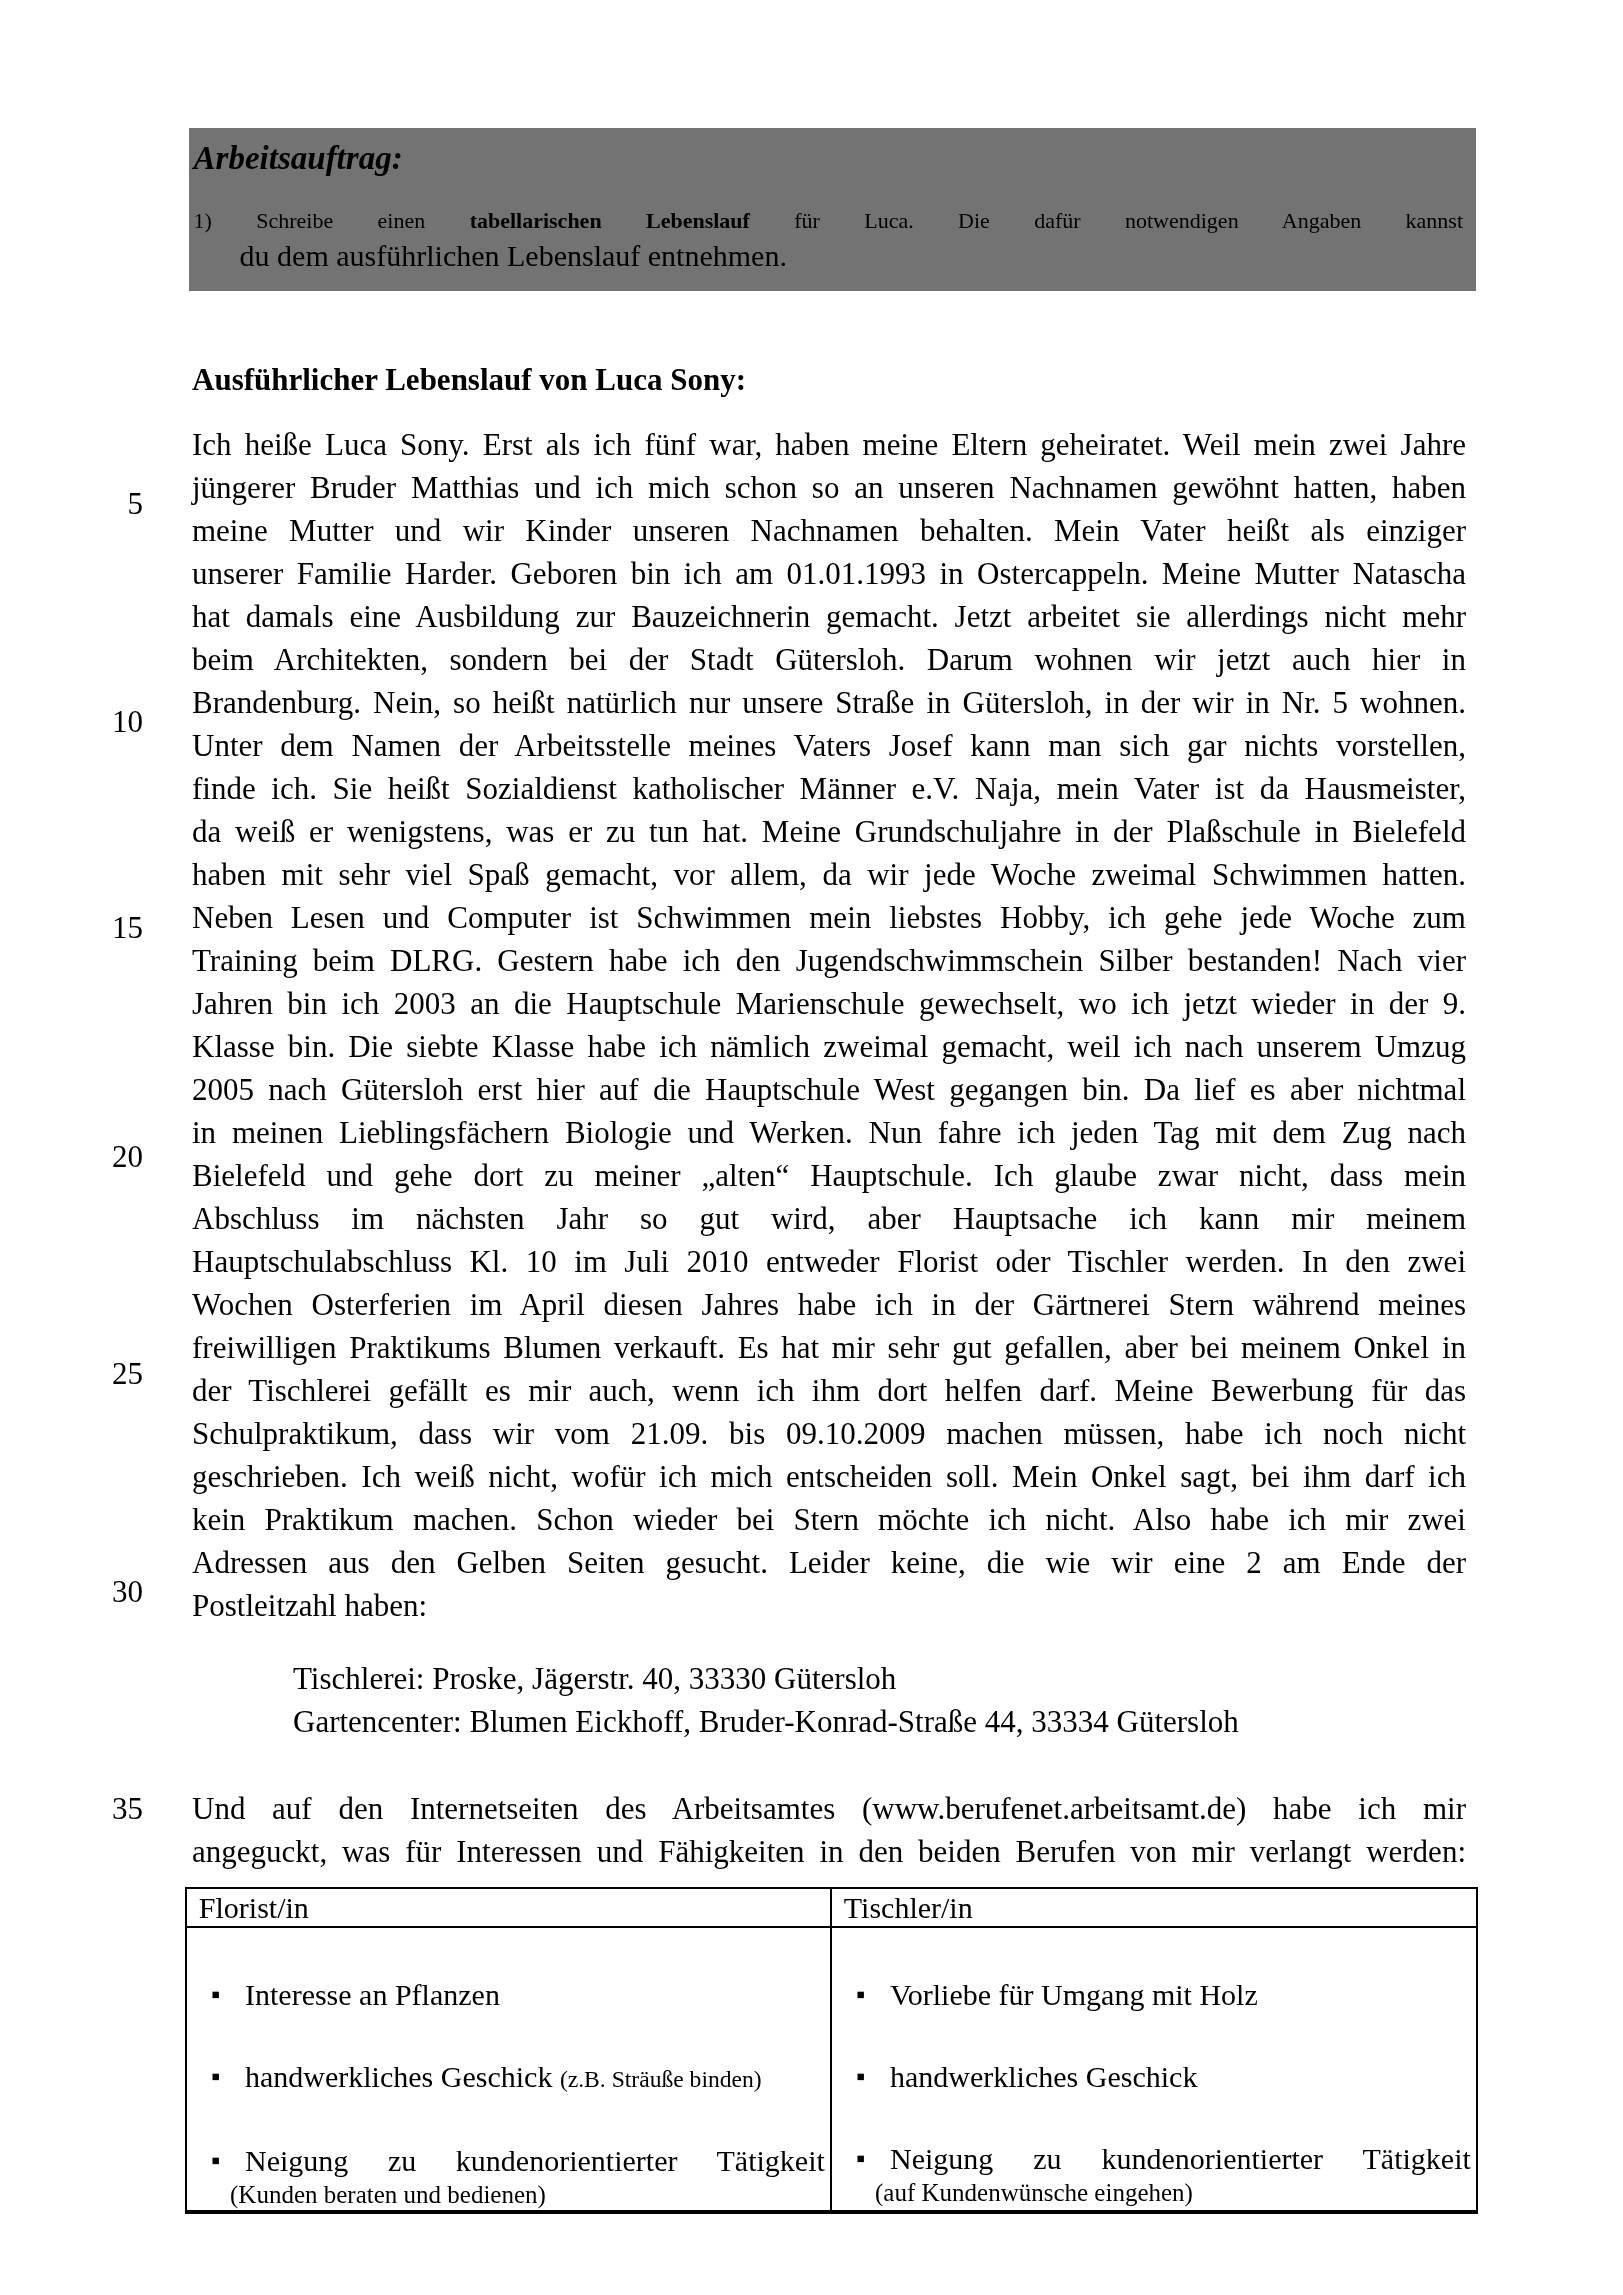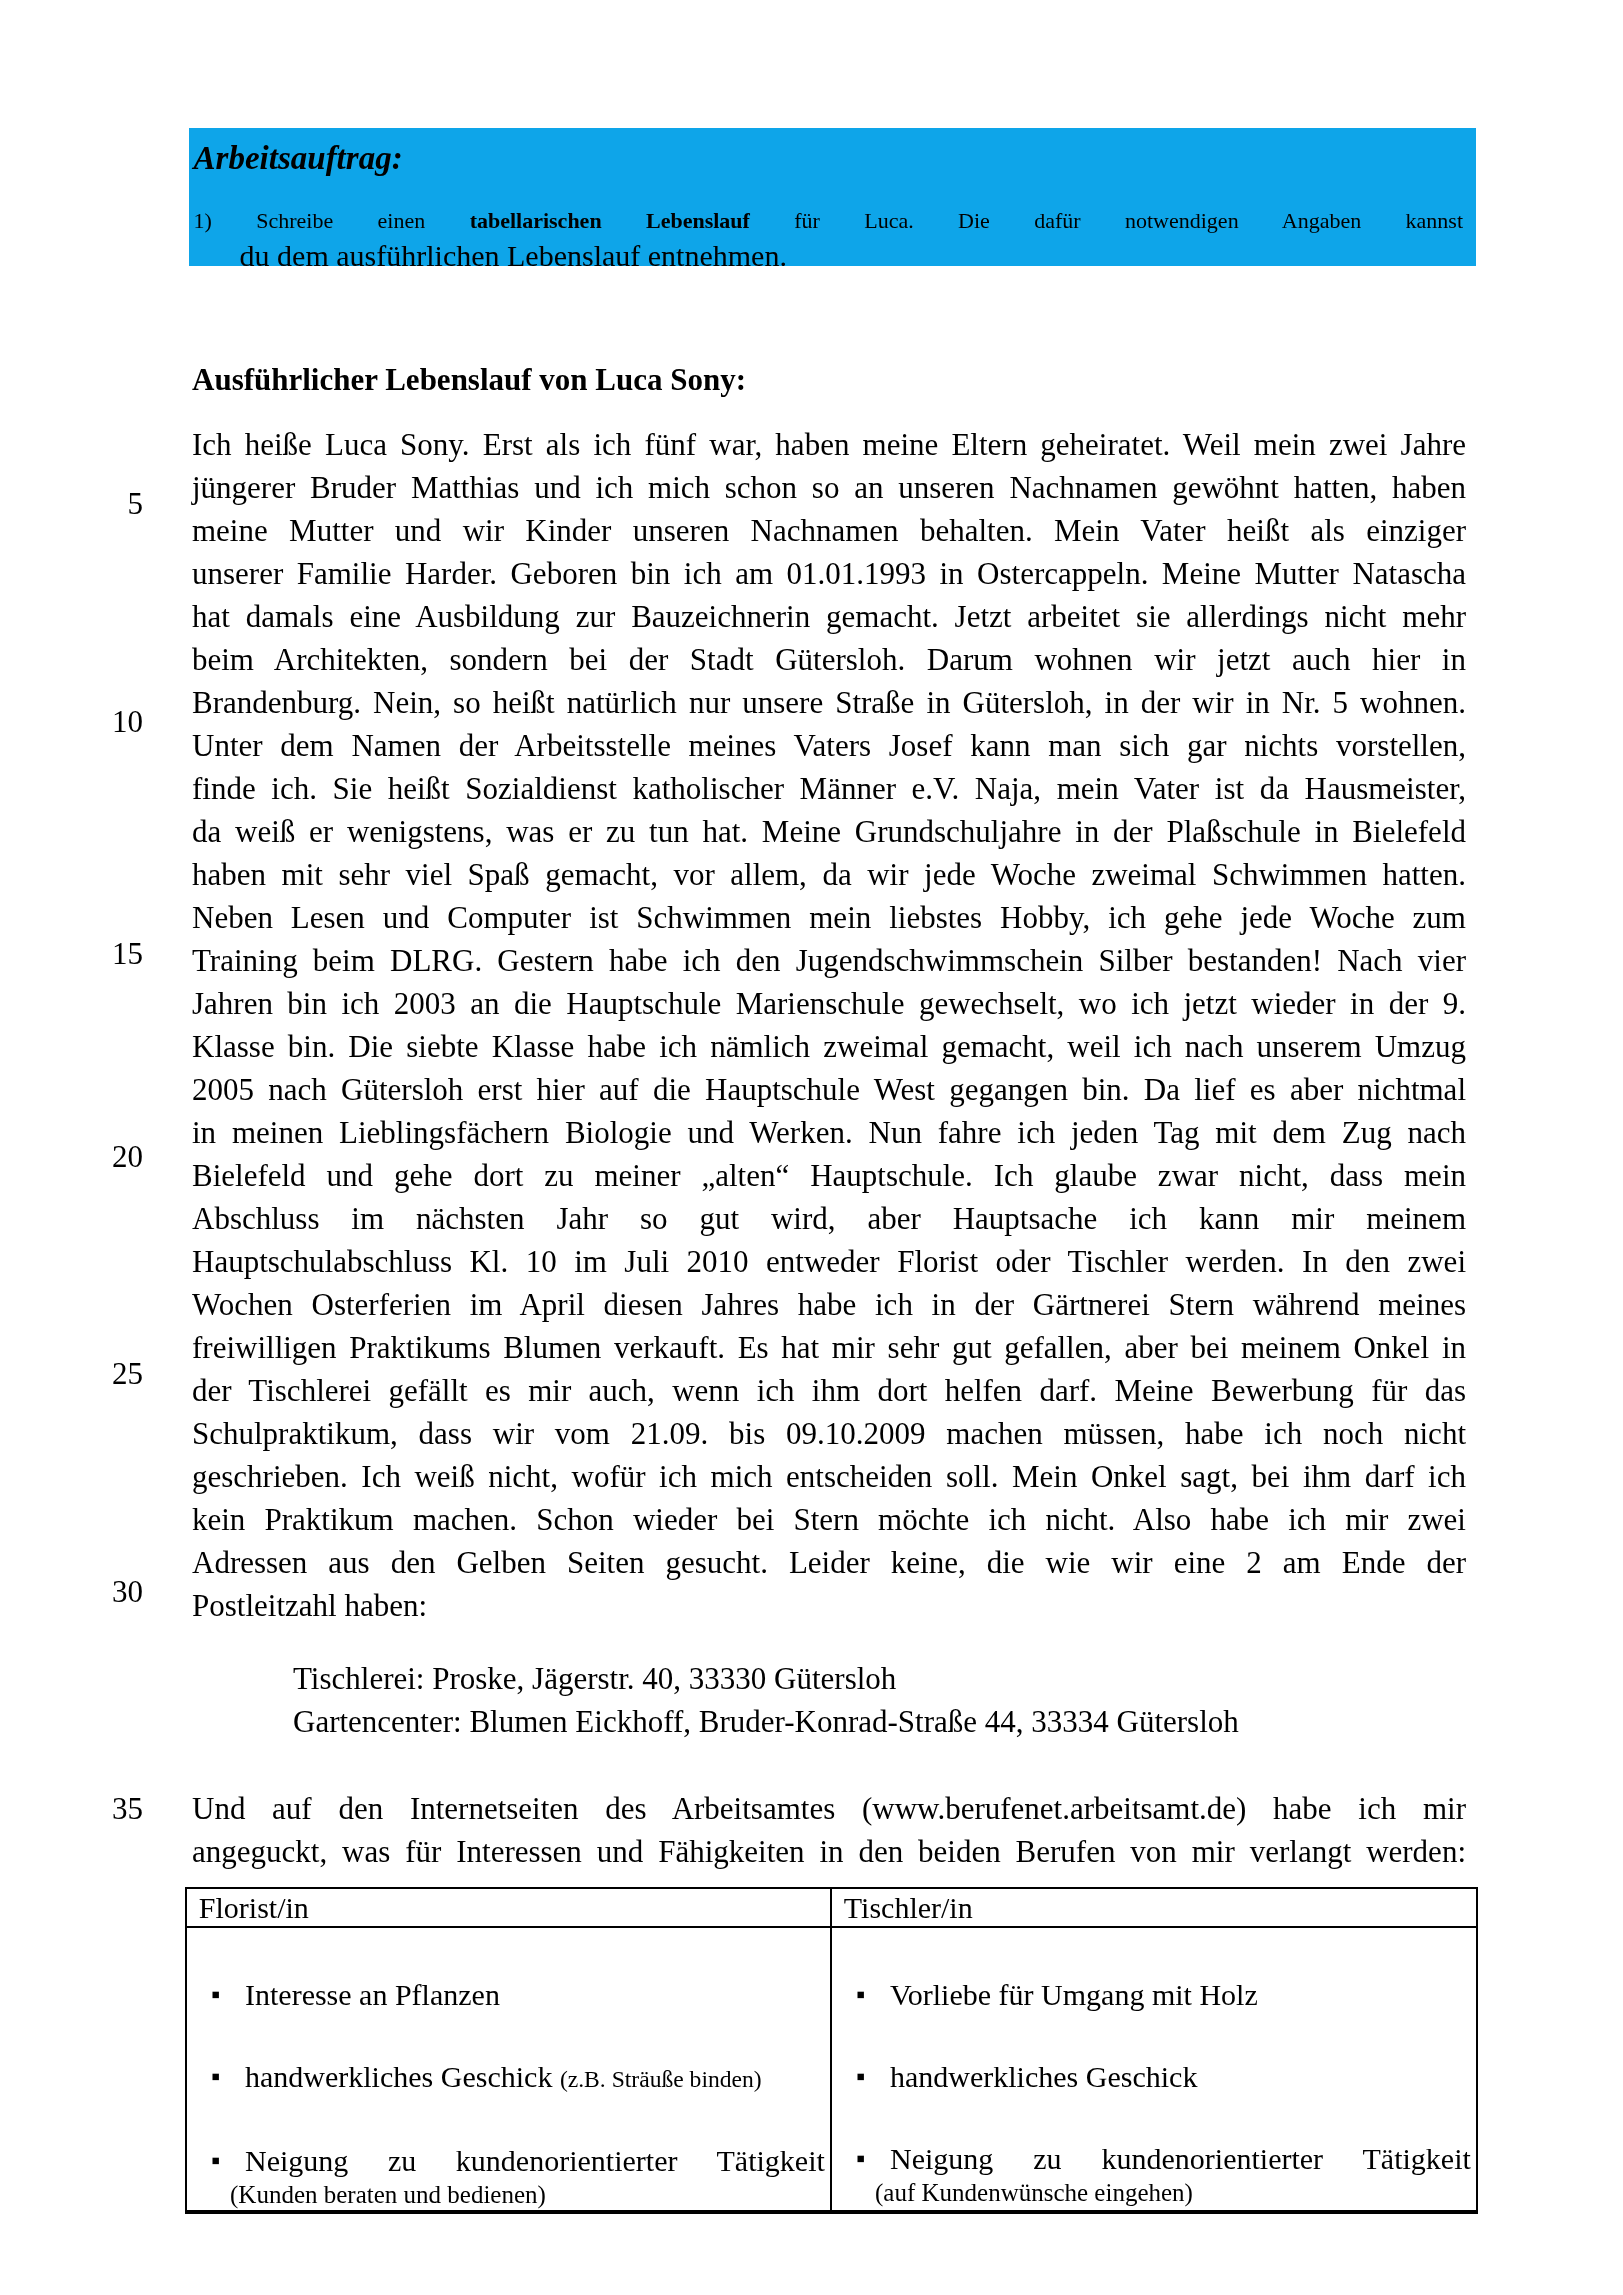--- a/index.html
+++ b/index.html
@@ -9,22 +9,22 @@
     height: 2295px;
     background: #ffffff;
     overflow: hidden;
     font-family: "Liberation Serif", "DejaVu Serif", serif;
     color: #000000;
   }
   
   .task-box {
     position: absolute;
     left: 189px; top: 128px;
-    width: 1287px; height: 138px;
-    background: #0ea5e9;
+    width: 1287px; height: 163px;
+    background: #737373;
     box-sizing: border-box;
     padding: 10.5px 13px 0 4.6px;
   }
   .task-title {
     font-size: 33px;
     line-height: 38px;
     font-weight: bold;
     font-style: italic;
   }
   .task-item-line1 {
@@ -151,21 +151,21 @@
   <section class="task-box">
     <div class="task-title">Arbeitsauftrag:</div>
     <div class="task-item-line1"><span>1) Schreibe einen </span><span class="bold">tabellarischen Lebenslauf</span><span> für Luca. Die dafür notwendigen Angaben kannst</span></div>
     <div class="task-item-line2">du dem ausführlichen Lebenslauf entnehmen.</div>
   </section>
 
   <h1 class="heading">Ausführlicher Lebenslauf von Luca Sony:</h1>
 
   <div class="lineno" style="top:482px">5</div>
   <div class="lineno" style="top:700px">10</div>
-  <div class="lineno" style="top:932px">15</div>
+  <div class="lineno" style="top:906px">15</div>
   <div class="lineno" style="top:1135px">20</div>
   <div class="lineno" style="top:1352px">25</div>
   <div class="lineno" style="top:1570px">30</div>
   <div class="lineno" style="top:1787px">35</div>
 
   <div class="body-text">
     <div class="bline">Ich heiße Luca Sony. Erst als ich fünf war, haben meine Eltern geheiratet. Weil mein zwei Jahre</div>
     <div class="bline">jüngerer Bruder Matthias und ich mich schon so an unseren Nachnamen gewöhnt hatten, haben</div>
     <div class="bline">meine Mutter und wir Kinder unseren Nachnamen behalten. Mein Vater heißt als einziger</div>
     <div class="bline">unserer Familie Harder. Geboren bin ich am 01.01.1993 in Ostercappeln. Meine Mutter Natascha</div>

